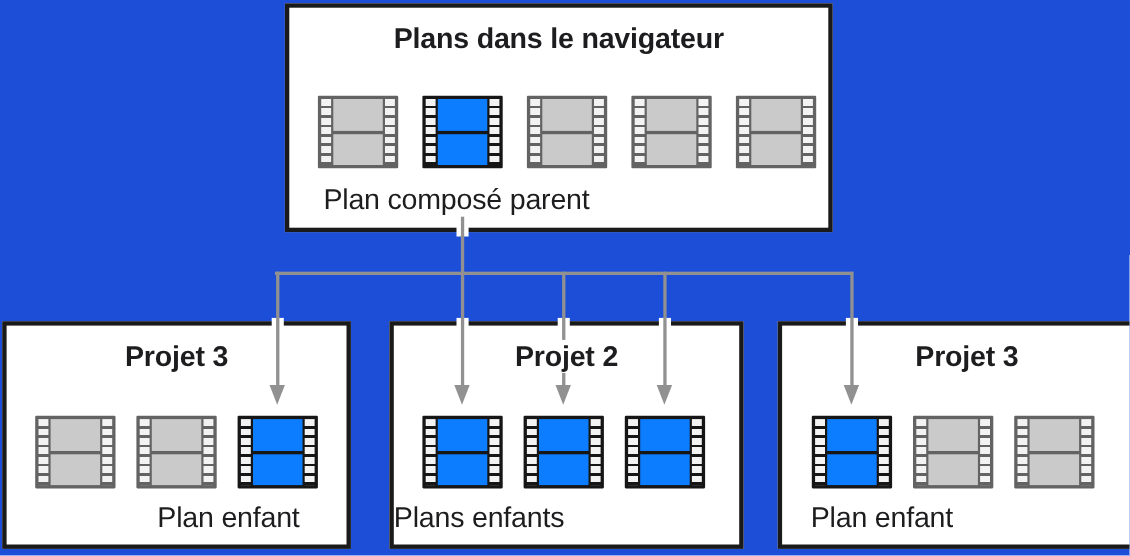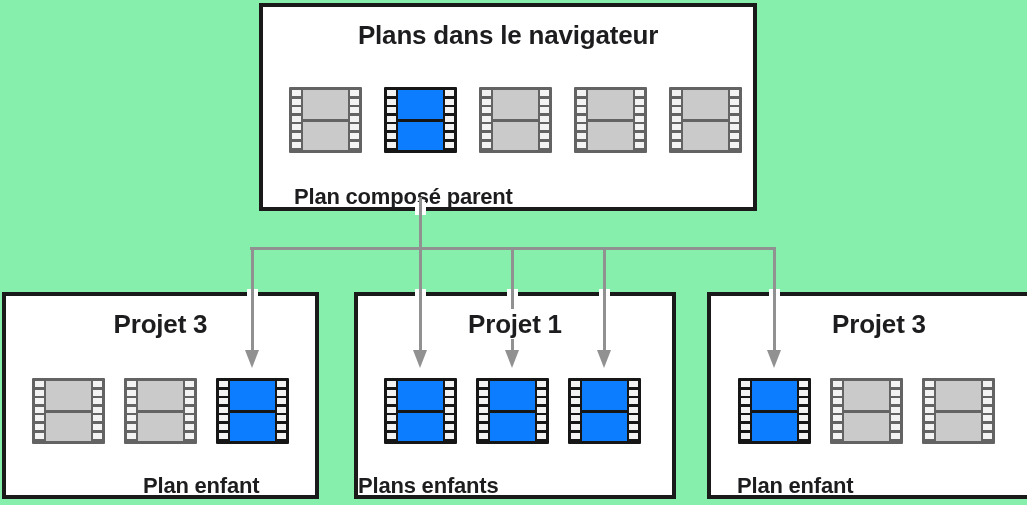--- a/index.html
+++ b/index.html
@@ -7,33 +7,33 @@
     --frame-gray:#cacaca;
     --strip-gray:#636363;
     --strip-dark:#161616;
     --hole-white:#f3f3f3;
     --line-gray:#919191;
     --border-black:#1a1a1a;
     --text:#1d1d1f;
   }
   html,body{margin:0;padding:0;background:#fff;}
   .canvas{
-    position:relative;width:1027px;height:505px;background:#86efac;overflow:hidden;
+    position:relative;width:1027px;height:505px;background:#1d4ed8;overflow:hidden;
     font-family:"Liberation Sans","DejaVu Sans",sans-serif;color:var(--text);
   }
   
   .box{position:absolute;border:4px solid var(--border-black);background:#fff;box-sizing:border-box;}
   #browser-box{left:259px;top:3px;width:498px;height:208px;}
   #project-1-box{left:2px;top:292px;width:317px;height:207px;}
   #project-2-box{left:354px;top:292px;width:322px;height:207px;}
   #project-3-box{left:707px;top:292px;width:344px;height:207px;}
   .box-title{position:absolute;left:0;right:0;top:13px;text-align:center;z-index:5;
     font-size:26px;font-weight:700;line-height:30px;letter-spacing:-.2px;}
   .box-title span{display:inline-block;background:#fff;padding:0 7px;}
-  .label{position:absolute;font-size:22px;font-weight:700;line-height:30px;letter-spacing:-.2px;white-space:nowrap;margin-top:16px;}
+  .label{position:absolute;font-size:26px;font-weight:400;line-height:30px;letter-spacing:-.2px;white-space:nowrap;}
   #browser-box .label{left:31px;top:159px;}
   #project-1-box .label{left:137px;top:159px;}
   #project-2-box .label{left:0;right:0;top:159px;}
   #project-3-box .label{left:26px;top:159px;}
   
   .clip-row{position:absolute;top:82px;left:0;right:0;display:flex;}
   #browser-box .clip-row{top:80px;gap:22px;padding-left:26px;}
   #project-1-box .clip-row{gap:19px;padding-left:26px;}
   #project-2-box .clip-row{gap:19px;padding-left:26px;}
   #project-3-box .clip-row{gap:19px;padding-left:27px;}
@@ -145,21 +145,21 @@
             <div class="frame"></div>
           </div>
           <div class="holes"></div>
         </div>
       </div>
     <div class="label">Plan enfant</div>
   </div>
 
   <div class="box" id="project-2-box">
     <div class="box-title">
-      <span>Projet 1</span>
+      <span>Projet 2</span>
     </div>
     <div class="clip-row">
         <div class="clip blue">
           <div class="holes"></div>
           <div class="frames">
             <div class="frame"></div>
             <div class="frame"></div>
           </div>
           <div class="holes"></div>
         </div>

